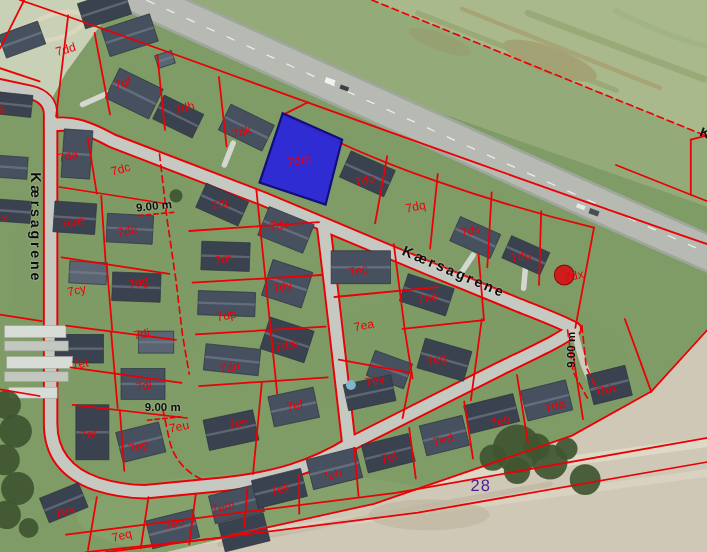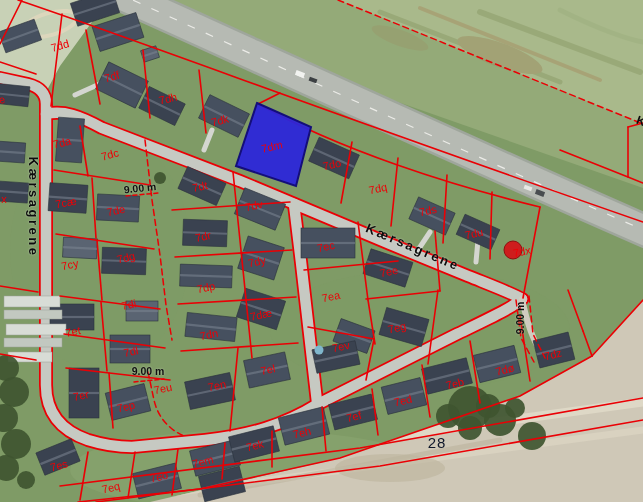--- a/index.html
+++ b/index.html
@@ -3,21 +3,21 @@
 <meta charset="utf-8">
 <style>
   html,body{margin:0;padding:0;background:#222;}
   #map{position:relative;width:643px;height:502px;overflow:hidden;background:#7f9b66;
        font-family:"Liberation Sans",sans-serif;}
   #map svg{position:absolute;left:0;top:0;}
   #labelLayer{position:absolute;left:0;top:0;width:100%;height:100%;pointer-events:none;}
   .lb{position:absolute;transform:translate(-50%,-50%) rotate(var(--r,0deg));
       white-space:nowrap;line-height:1;}
   .lb.parcel{color:#ed0007;font-size:11px;font-weight:400;}
-  .lb.area{color:#0f172a;font-size:15px;font-weight:400;letter-spacing:1px;}
+  .lb.area{color:#4c1d95;font-size:15px;font-weight:400;letter-spacing:1px;}
   .lb.street{color:#0d0d0d;font-size:13px;font-weight:700;letter-spacing:2.5px;
       text-shadow:0 0 2px rgba(255,255,255,.55);}
   .lb.meas{color:#101010;font-size:10.5px;font-weight:700;
       text-shadow:0 0 2px rgba(255,255,255,.45);}
   .lb.red{color:#ed0007;font-size:11px;}
   .lb.black{color:#0d0d0d;font-size:12px;font-weight:700;}
 </style>
 </head>
 <body>
 

